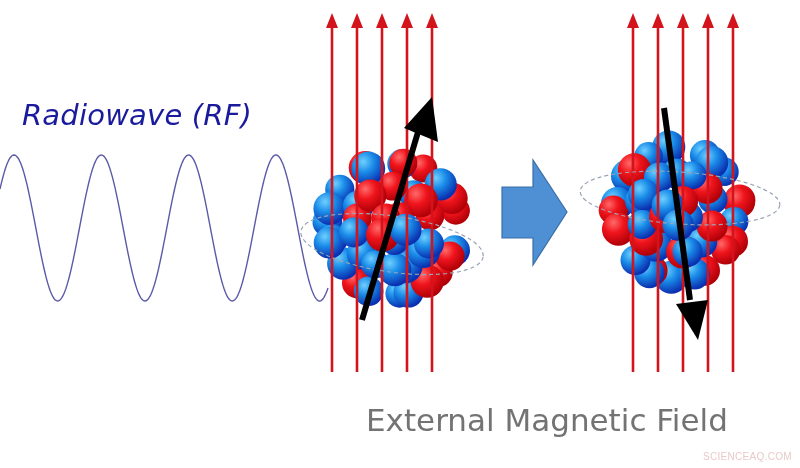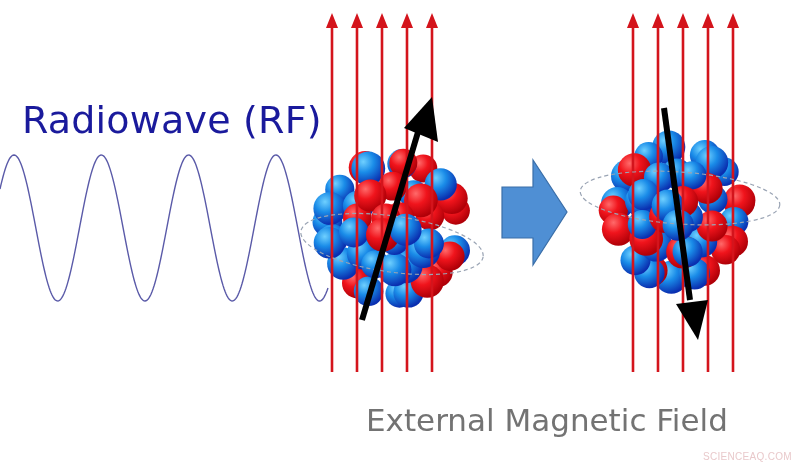--- a/index.html
+++ b/index.html
@@ -1,19 +1,19 @@
 <!DOCTYPE html>
 <html><head>
 <meta charset="utf-8">
 <style>
   html, body { margin: 0; padding: 0; background: #ffffff; }
   body { width: 800px; height: 468px; position: relative; overflow: hidden;
          font-family: "DejaVu Sans", sans-serif; }
-  .label-rf { position: absolute; left: 22px; top: 98px; font-size: 38px;
-              color: #1a1a9c; letter-spacing: 0.2px; white-space: nowrap; }
+  .label-rf { position: absolute; left: 22px; top: 98px; font-size: 29px;
+              color: #1a1a9c; letter-spacing: 0.2px; white-space: nowrap; font-style: italic; }
   .label-field { position: absolute; left: 366px; top: 402px; font-size: 31px;
                  color: #737373; white-space: nowrap; }
   .watermark { position: absolute; left: 703px; top: 451px; font-size: 10px;
                color: #e9c9cb; font-family: "Liberation Sans", sans-serif; letter-spacing: 0.3px; text-align: right; }
   svg.stage { position: absolute; left: 0; top: 0; }
 </style>
 </head>
 <body>
 
 <svg class="stage" width="800" height="468" viewBox="0 0 800 468">

